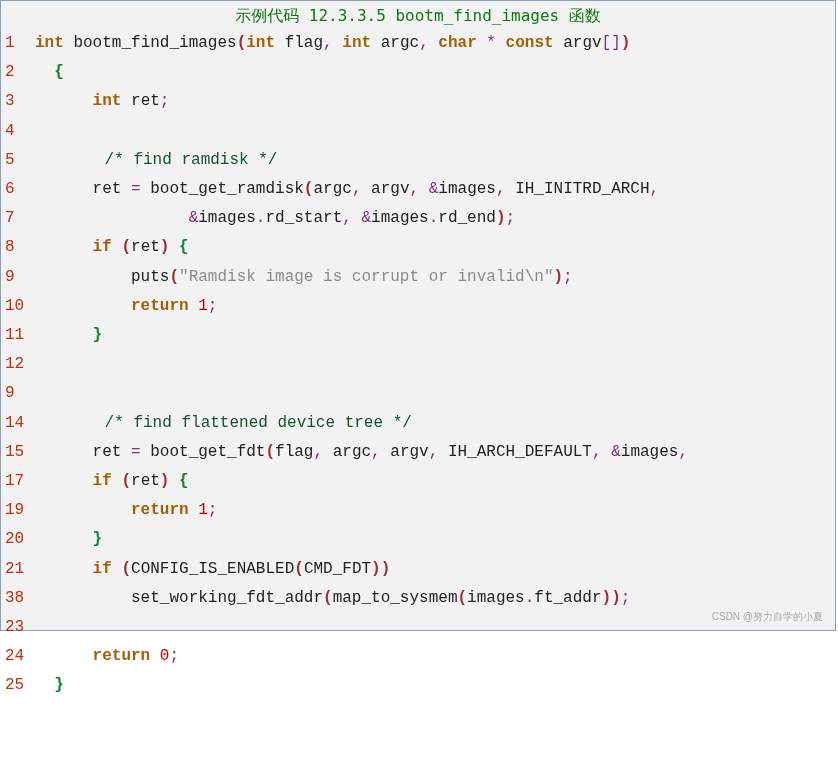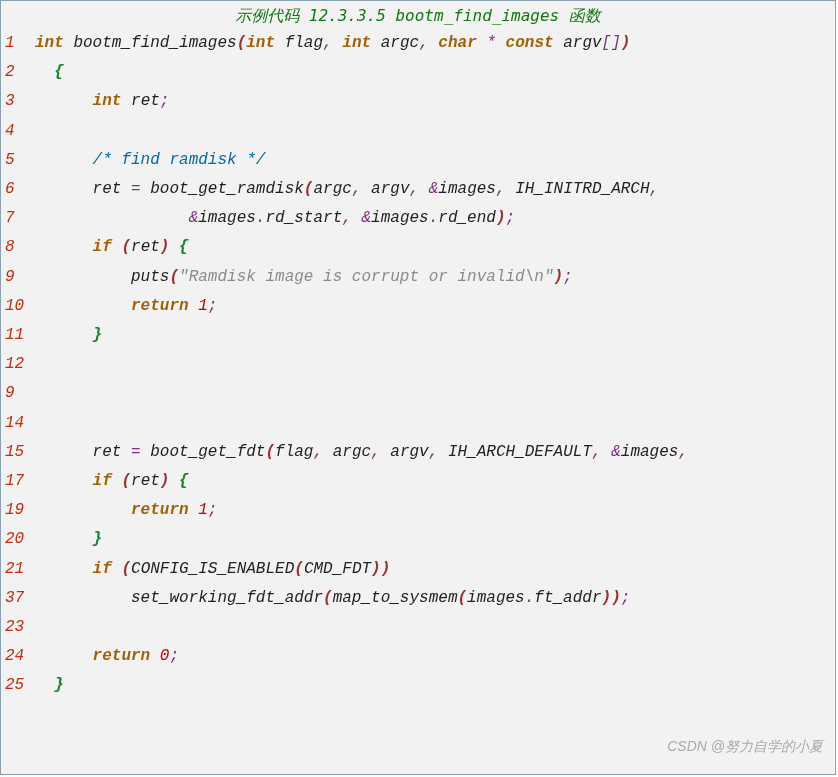--- a/index.html
+++ b/index.html
@@ -9,24 +9,23 @@
     font-family: "Consolas", "Courier New", monospace;
     width: 838px;
     height: 777px;
     position: relative;
     box-sizing: border-box;
   }
   .container {
     border: 1px solid #8aa0b0;
     background: #f2f2f2;
     width: 836px;
-    height: 775px;
+    height: 631px;
     box-sizing: border-box;
     position: relative;
-    font-style: italic;
   }
   .title {
     text-align: center;
     font-family: "SimSun", "Consolas", monospace;
     color: #117811;
     font-size: 16px;
     padding: 5px 0 2px 0;
     font-weight: normal;
   }
   .code-area {
@@ -49,34 +48,34 @@
     box-sizing: border-box;
   }
   .code {
     padding-left: 6px;
     color: #222;
   }
   
   .kw { color: #a16207; font-weight: bold; }
   .num { color: #c00000; }
   .str { color: #8b8b8b; }
-  .comment-green { color: #0369a1; }
+  .comment-green { color: #14532d; margin-left: 12px; }
   
   
   .rparen { color: #993333; font-weight:bold;}
   .brace  { color: #14832d; font-weight:bold;}
   .sym    { color: #7e2f7e; }
   
   .watermark {
     position: absolute;
     right: 12px;
-    bottom: 18px;
+    bottom: 6px;
     color: rgba(120,120,120,0.6);
     font-family: "Microsoft YaHei", sans-serif;
-    font-size: 14px;
+    font-size: 10px;
   }
 </style>
 </head>
 <body>
 
 <div class="container">
   <div class="title">示例代码 12.3.3.5 bootm_find_images 函数</div>
   <div class="code-area" id="code-area">
       <div class="line"><span class="lineno">1</span><span class="code"><span class="kw">int</span><span> bootm_find_images</span><span class="rparen">(</span><span class="kw">int</span><span> flag</span><span class="sym">,</span><span> </span><span class="kw">int</span><span> argc</span><span class="sym">,</span><span> </span><span class="kw">char</span><span> </span><span class="sym">*</span><span> </span><span class="kw">const</span><span> argv</span><span class="sym">[</span><span class="sym">]</span><span class="rparen">)</span></span></div>
       <div class="line"><span class="lineno">2</span><span class="code"><span>  </span><span class="brace">{</span></span></div>
@@ -84,25 +83,25 @@
       <div class="line"><span class="lineno">4</span><span class="code"><span> </span></span></div>
       <div class="line"><span class="lineno">5</span><span class="code"><span>      </span><span class="comment-green">/* find ramdisk */</span></span></div>
       <div class="line"><span class="lineno">6</span><span class="code"><span>      ret </span><span class="sym">=</span><span> boot_get_ramdisk</span><span class="rparen">(</span><span>argc</span><span class="sym">,</span><span> argv</span><span class="sym">,</span><span> </span><span class="sym">&amp;</span><span>images</span><span class="sym">,</span><span> IH_INITRD_ARCH</span><span class="sym">,</span></span></div>
       <div class="line"><span class="lineno">7</span><span class="code"><span>                </span><span class="sym">&amp;</span><span>images</span><span class="sym">.</span><span>rd_start</span><span class="sym">,</span><span> </span><span class="sym">&amp;</span><span>images</span><span class="sym">.</span><span>rd_end</span><span class="rparen">)</span><span class="sym">;</span></span></div>
       <div class="line"><span class="lineno">8</span><span class="code"><span>      </span><span class="kw">if</span><span> </span><span class="rparen">(</span><span>ret</span><span class="rparen">)</span><span> </span><span class="brace">{</span></span></div>
       <div class="line"><span class="lineno">9</span><span class="code"><span>          puts</span><span class="rparen">(</span><span class="str">"Ramdisk image is corrupt or invalid\n"</span><span class="rparen">)</span><span class="sym">;</span></span></div>
       <div class="line"><span class="lineno">10</span><span class="code"><span>          </span><span class="kw">return</span><span> </span><span class="num">1</span><span class="sym">;</span></span></div>
       <div class="line"><span class="lineno">11</span><span class="code"><span>      </span><span class="brace">}</span></span></div>
       <div class="line"><span class="lineno">12</span><span class="code"><span> </span></span></div>
       <div class="line"><span class="lineno">9</span><span class="code"><span> </span></span></div>
-      <div class="line"><span class="lineno">14</span></div>
+      <div class="line"><span class="lineno">14</span><span class="code"><span>      </span><span class="comment-green">/* find flattened device tree */</span></span></div>
       <div class="line"><span class="lineno">15</span><span class="code"><span>      ret </span><span class="sym">=</span><span> boot_get_fdt</span><span class="rparen">(</span><span>flag</span><span class="sym">,</span><span> argc</span><span class="sym">,</span><span> argv</span><span class="sym">,</span><span> IH_ARCH_DEFAULT</span><span class="sym">,</span><span> </span><span class="sym">&amp;</span><span>images</span><span class="sym">,</span></span></div>
       <div class="line"><span class="lineno">17</span><span class="code"><span>      </span><span class="kw">if</span><span> </span><span class="rparen">(</span><span>ret</span><span class="rparen">)</span><span> </span><span class="brace">{</span></span></div>
       <div class="line"><span class="lineno">19</span><span class="code"><span>          </span><span class="kw">return</span><span> </span><span class="num">1</span><span class="sym">;</span></span></div>
       <div class="line"><span class="lineno">20</span><span class="code"><span>      </span><span class="brace">}</span></span></div>
       <div class="line"><span class="lineno">21</span><span class="code"><span>      </span><span class="kw">if</span><span> </span><span class="rparen">(</span><span>CONFIG_IS_ENABLED</span><span class="rparen">(</span><span>CMD_FDT</span><span class="rparen">)</span><span class="rparen">)</span></span></div>
-      <div class="line"><span class="lineno">37</span><span class="code"><span>          set_working_fdt_addr</span><span class="rparen">(</span><span>map_to_sysmem</span><span class="rparen">(</span><span>images</span><span class="sym">.</span><span>ft_addr</span><span class="rparen">)</span><span class="rparen">)</span><span class="sym">;</span></span></div>
+      <div class="line"><span class="lineno">38</span><span class="code"><span>          set_working_fdt_addr</span><span class="rparen">(</span><span>map_to_sysmem</span><span class="rparen">(</span><span>images</span><span class="sym">.</span><span>ft_addr</span><span class="rparen">)</span><span class="rparen">)</span><span class="sym">;</span></span></div>
       <div class="line"><span class="lineno">23</span><span class="code"><span> </span></span></div>
       <div class="line"><span class="lineno">24</span><span class="code"><span>      </span><span class="kw">return</span><span> </span><span class="num">0</span><span class="sym">;</span></span></div>
       <div class="line"><span class="lineno">25</span><span class="code"><span>  </span><span class="brace">}</span></span></div>
     </div>
   <div class="watermark">CSDN @努力自学的小夏</div>
 </div>
 
 </body></html>

